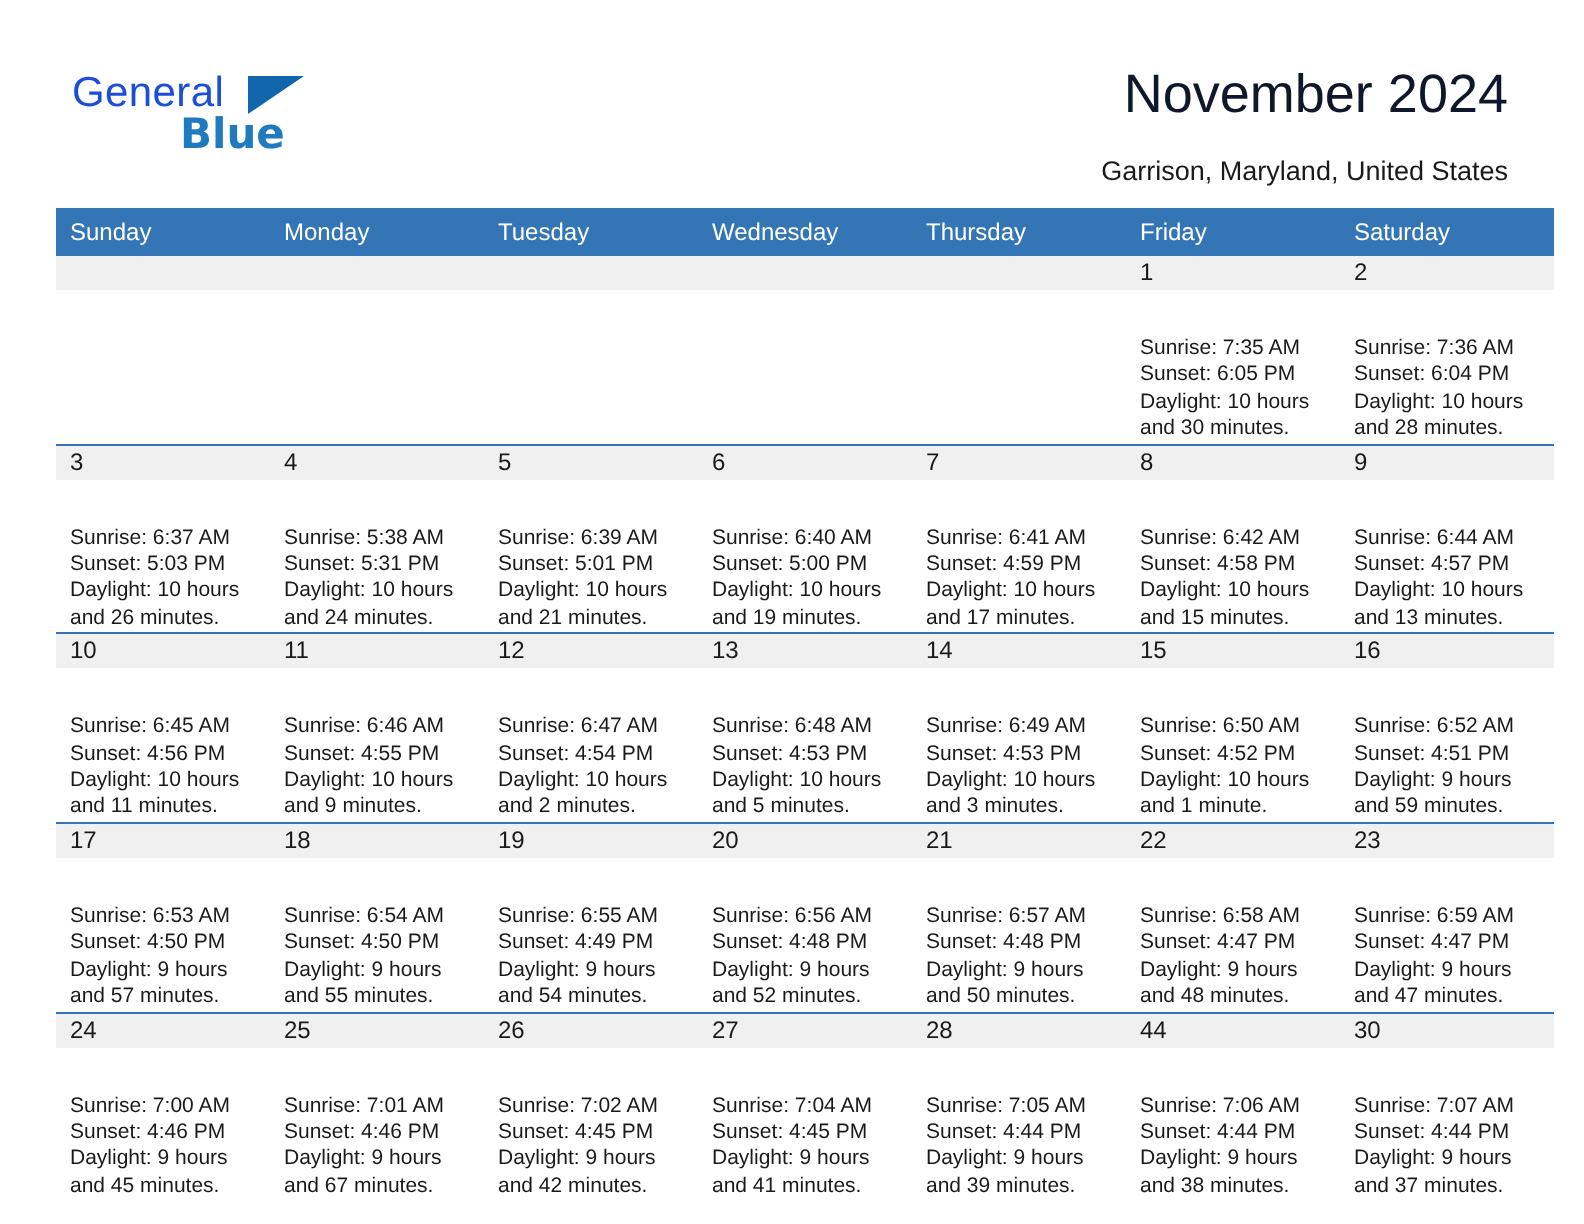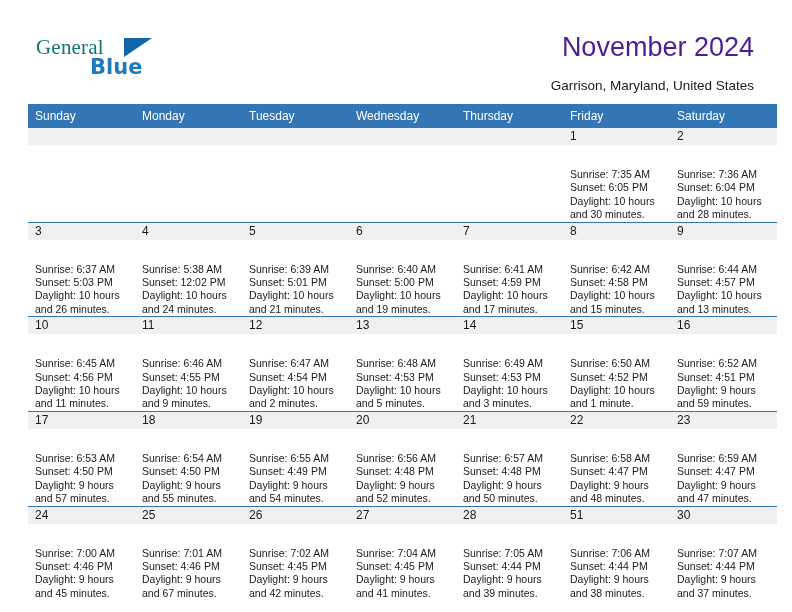--- a/index.html
+++ b/index.html
@@ -35,22 +35,22 @@
     top: 36px;
     width: 130px;
     height: 48px;
   }
   .logo-general {
     position: absolute;
     left: 0;
     top: 0;
     font-size: 21px;
     letter-spacing: 0.2px;
-    color: #0f766e;
-    font-family: Liberation Serif, serif;
+    color: #1d4ed8;
+    font-family: Liberation Sans, sans-serif;
     font-weight: 400;
     line-height: 22px;
   }
   .logo-blue {
     position: absolute;
     left: 54px;
     top: 20px;
     font-size: 21px;
     color: #1f7ac0;
     font-family: "DejaVu Sans", sans-serif;
@@ -65,21 +65,21 @@
     height: 0;
     border-left: 28px solid #1166ab;
     border-bottom: 19px solid transparent;
   }
   .title {
     position: absolute;
     right: 38px;
     top: 32px;
     font-size: 27px;
     font-weight: 400;
-    color: #4c1d95;
+    color: #0f172a;
     text-align: left;
     white-space: nowrap;
     font-family: "Liberation Sans", sans-serif;
   }
   .subtitle {
     position: absolute;
     right: 38px;
     top: 78px;
     font-size: 13.5px;
     font-weight: 400;
@@ -247,21 +247,21 @@
               <div>Sunrise: 6:37 AM</div>
               <div>Sunset: 5:03 PM</div>
               <div>Daylight: 10 hours</div>
               <div>and 26 minutes.</div>
             </div>
           </td>
           <td>
             <span class="daynum">4</span>
             <div class="cell-body">
               <div>Sunrise: 5:38 AM</div>
-              <div>Sunset: 12:02 PM</div>
+              <div>Sunset: 5:31 PM</div>
               <div>Daylight: 10 hours</div>
               <div>and 24 minutes.</div>
             </div>
           </td>
           <td>
             <span class="daynum">5</span>
             <div class="cell-body">
               <div>Sunrise: 6:39 AM</div>
               <div>Sunset: 5:01 PM</div>
               <div>Daylight: 10 hours</div>
@@ -475,21 +475,21 @@
           <td>
             <span class="daynum">28</span>
             <div class="cell-body">
               <div>Sunrise: 7:05 AM</div>
               <div>Sunset: 4:44 PM</div>
               <div>Daylight: 9 hours</div>
               <div>and 39 minutes.</div>
             </div>
           </td>
           <td>
-            <span class="daynum">51</span>
+            <span class="daynum">44</span>
             <div class="cell-body">
               <div>Sunrise: 7:06 AM</div>
               <div>Sunset: 4:44 PM</div>
               <div>Daylight: 9 hours</div>
               <div>and 38 minutes.</div>
             </div>
           </td>
           <td>
             <span class="daynum">30</span>
             <div class="cell-body">

